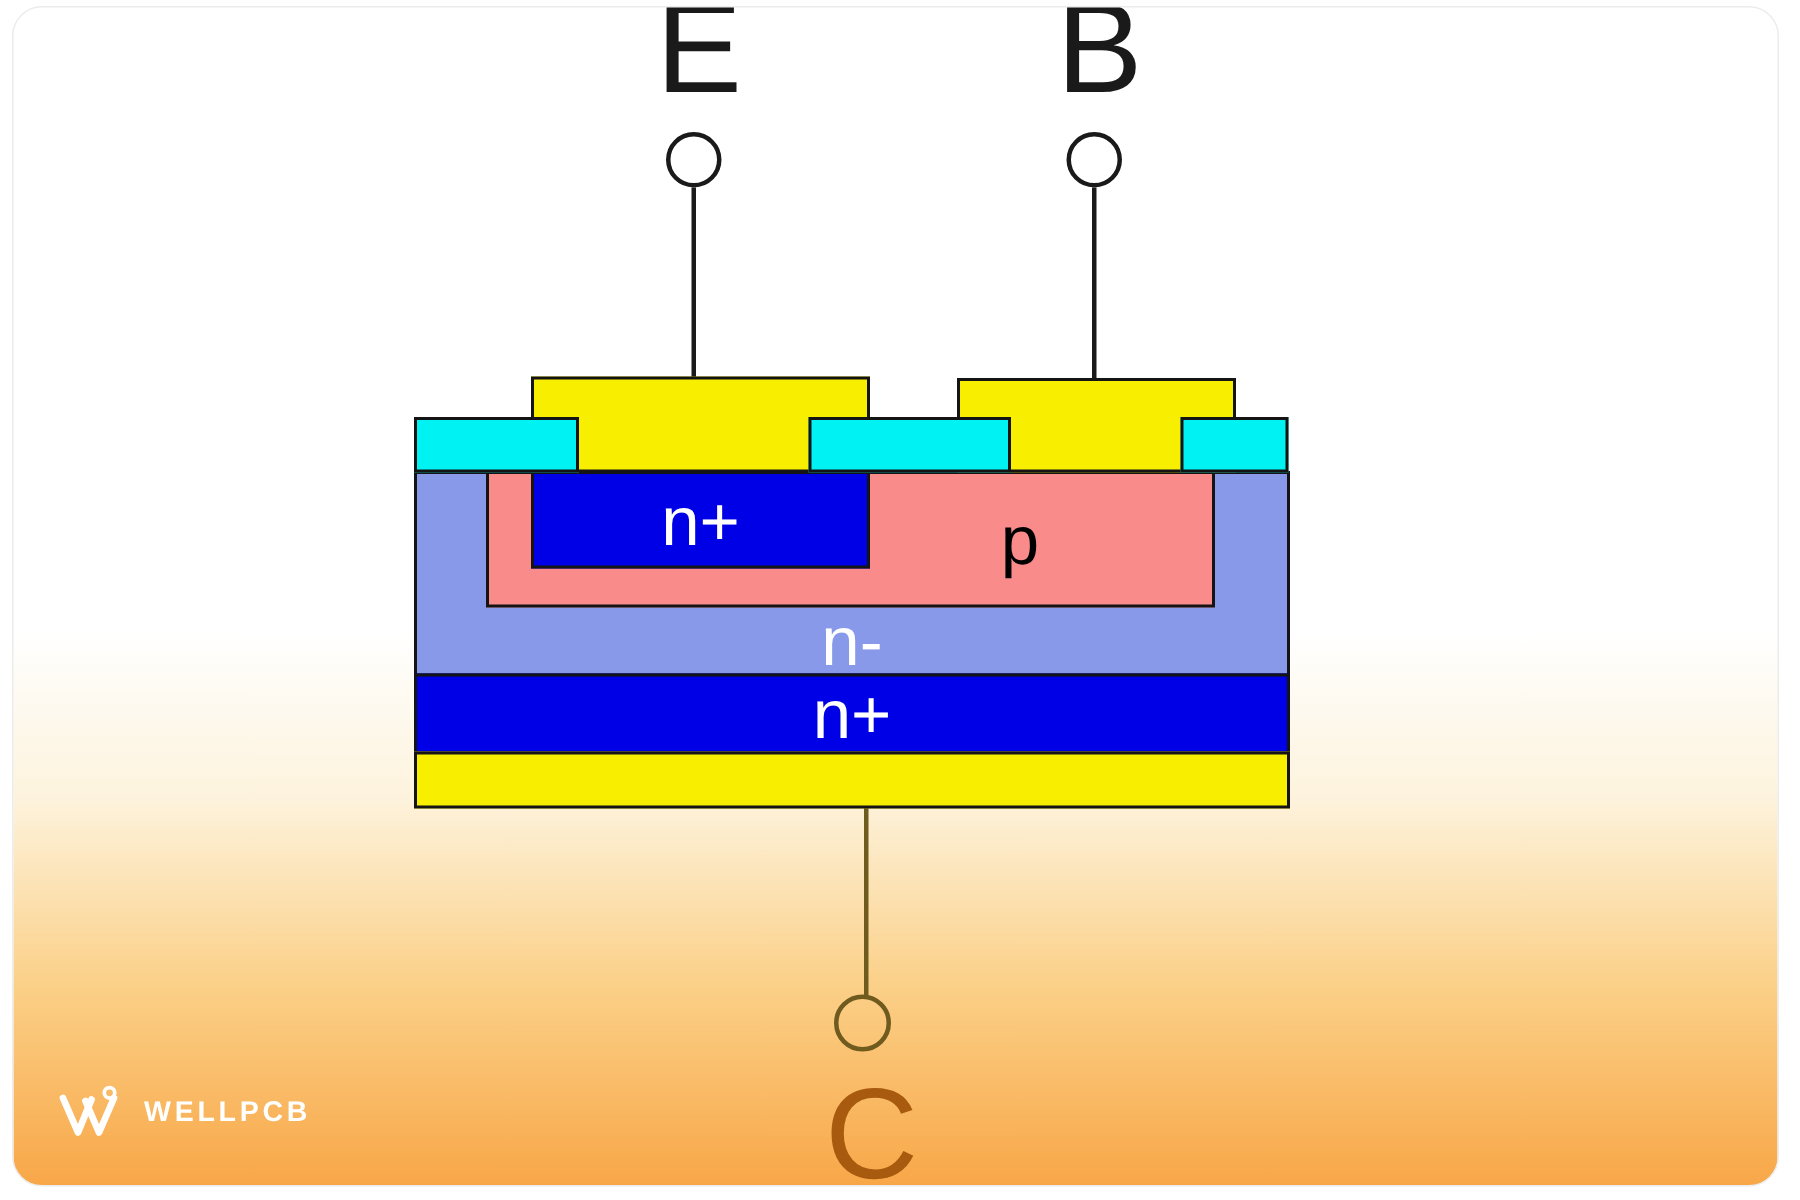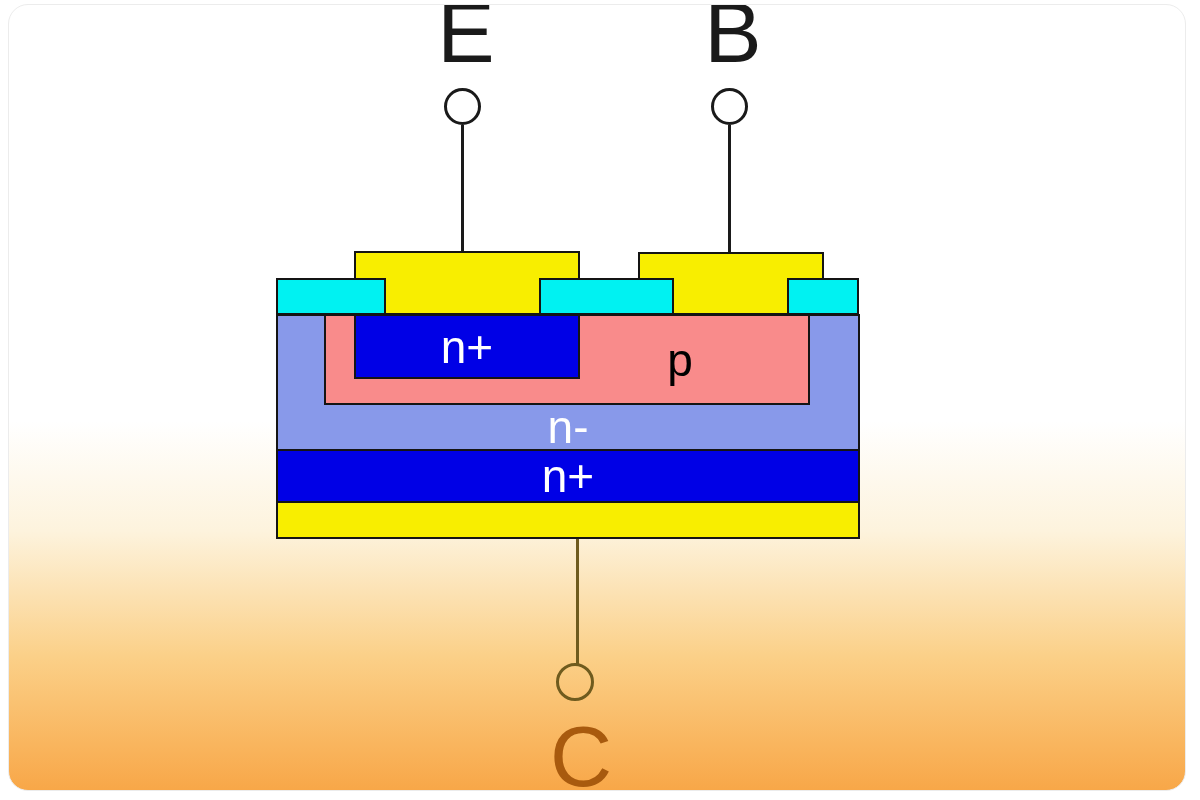--- a/index.html
+++ b/index.html
@@ -77,16 +77,24 @@
       <div class="abs rect pwell" style="left:323px;top:313px;width:486px;height:91px;"></div>
       <div class="abs rect nplus-em" style="left:353px;top:313px;width:226px;height:65px;"></div>
       <div class="abs rect nplus-sub" style="left:275px;top:448px;width:584px;height:54px;"></div>
       <div class="abs rect backmetal" style="left:275px;top:500px;width:584px;height:38px;"></div>
 
       <div class="abs rlabel white" style="left:353px;top:313px;width:226px;height:65px;">n+</div>
       <div class="abs rlabel black" style="left:579px;top:313px;width:200px;height:91px;">p</div>
       <div class="abs rlabel white" style="left:275px;top:402px;width:584px;height:48px;">n-</div>
       <div class="abs rlabel white" style="left:275px;top:448px;width:584px;height:54px;">n+</div>
 
+      <div class="abs brand" style="left:36px;top:718px;height:46px;">
+        <svg width="50" height="40" viewBox="0 0 50 40">
+          <path d="M5 10 L15 33 L24 11" fill="none" stroke="#ffffff" stroke-width="4.5" stroke-linecap="round" stroke-linejoin="round"></path>
+          <path d="M20 12 L29 33 L39 10" fill="none" stroke="#ffffff" stroke-width="4.5" stroke-linecap="round" stroke-linejoin="round"></path>
+          <circle cx="36" cy="6.5" r="3.5" fill="none" stroke="#ffffff" stroke-width="2.5"></circle>
+        </svg>
+        <span class="brand-text">WELLPCB</span>
+      </div>
 
     </div>
   </div>
 </div>
 
 </body></html>

